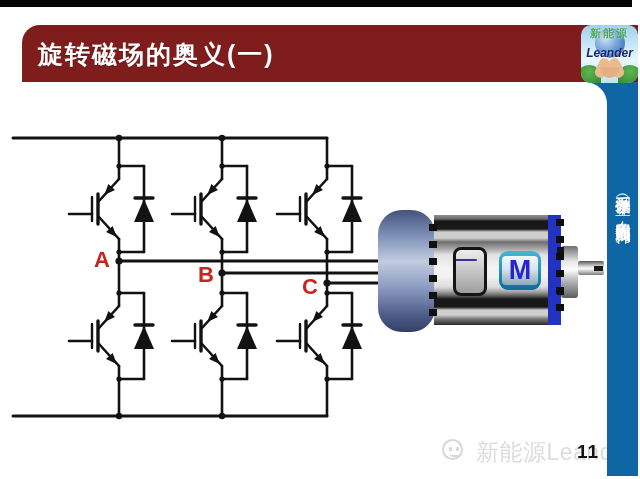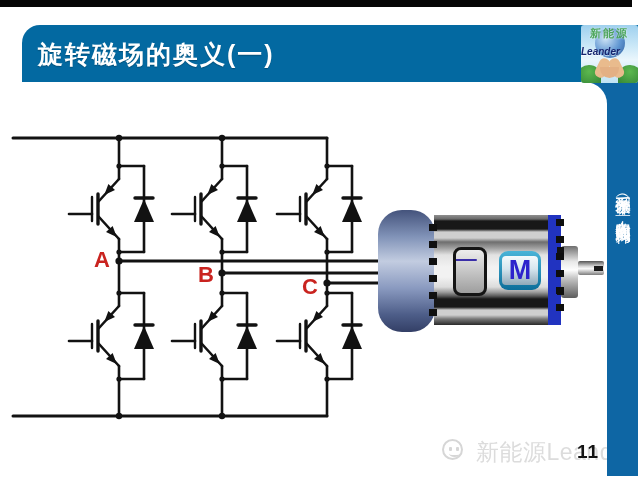--- a/index.html
+++ b/index.html
@@ -4,45 +4,45 @@
 <style>
   html,body{margin:0;padding:0;background:#fff;}
   #slide{position:relative;width:640px;height:479px;background:#ffffff;overflow:hidden;
          font-family:"Liberation Sans","DejaVu Sans",sans-serif;}
   #slide *{position:absolute;box-sizing:border-box;}
 
   
   .top-strip{left:0;top:0;width:632px;height:7px;background:#060606;z-index:1;}
 
   
-  .header{left:22px;top:25px;width:616px;height:57px;background:#0369a1;
+  .header{left:22px;top:25px;width:616px;height:57px;background:#7f1d1d;
           border-radius:18px 0 0 0;z-index:2;display:flex;align-items:center;}
   .title{position:static;color:#ffffff;font-size:25px;font-weight:bold;
          letter-spacing:2px;padding-left:16px;padding-top:2px;
          text-shadow:0 1px 1px rgba(0,0,0,.25);}
 
   
   .corner-fill{left:585px;top:82px;width:22px;height:22px;background:#0e66a4;z-index:0;}
   .corner-mask{left:585px;top:82px;width:22px;height:22px;background:#ffffff;
                border-top-right-radius:22px;z-index:0;}
 
   
   .sidebar{left:607px;top:82px;width:31px;height:394px;background:#0e66a4;z-index:3;}
   .sidebar-text{left:50%;top:102px;transform:translateX(-50%);
                 writing-mode:vertical-rl;text-orientation:mixed;
                 color:#ffffff;font-size:15.5px;letter-spacing:1px;white-space:nowrap;}
 
   
-  .logo{left:581px;top:25px;width:57px;height:58px;border-radius:3px;overflow:hidden;
+  .logo{left:581px;top:25px;width:57px;height:58px;border-radius:10px;overflow:hidden;
         background:linear-gradient(180deg,#9fd0ee 0%,#cde9f8 38%,#eaf6fc 60%,#bfe3f4 100%);z-index:4;}
   .logo-globe{left:14px;top:3px;width:30px;height:30px;border-radius:50%;
               background:radial-gradient(circle at 35% 35%,#cfe4f6,#5a92d0 55%,#2a5a9a 95%);opacity:.95;}
   .logo-cn{left:0;top:1px;width:100%;text-align:center;font-size:11px;font-weight:bold;
            color:#3f9f46;letter-spacing:2px;opacity:.85;text-shadow:0 0 2px #fff;}
-  .logo-brand{left:0;top:21px;width:100%;text-align:left;font-size:10px;font-weight:800;
+  .logo-brand{left:0;top:21px;width:100%;text-align:center;font-size:12px;font-weight:800;
               font-style:italic;color:#16246e;text-shadow:0 1px 1px rgba(255,255,255,.7);}
   .logo-grass-l,.logo-grass-r{bottom:-4px;width:24px;height:22px;border-radius:50% 50% 0 0;
               background:radial-gradient(circle at 50% 30%,#5cb84f,#2e7d32);}
   .logo-grass-l{left:-4px;} .logo-grass-r{right:-4px;}
   .logo-hand-l,.logo-hand-r{top:33px;width:11px;height:20px;border-radius:5px;background:#e9bb8d;}
   .logo-hand-l{left:16px;transform:rotate(26deg);}
   .logo-hand-r{left:30px;transform:rotate(-26deg);}
   .logo-palm{left:19px;top:42px;width:19px;height:11px;border-radius:0 0 10px 10px;background:#e3b084;}
 
   

